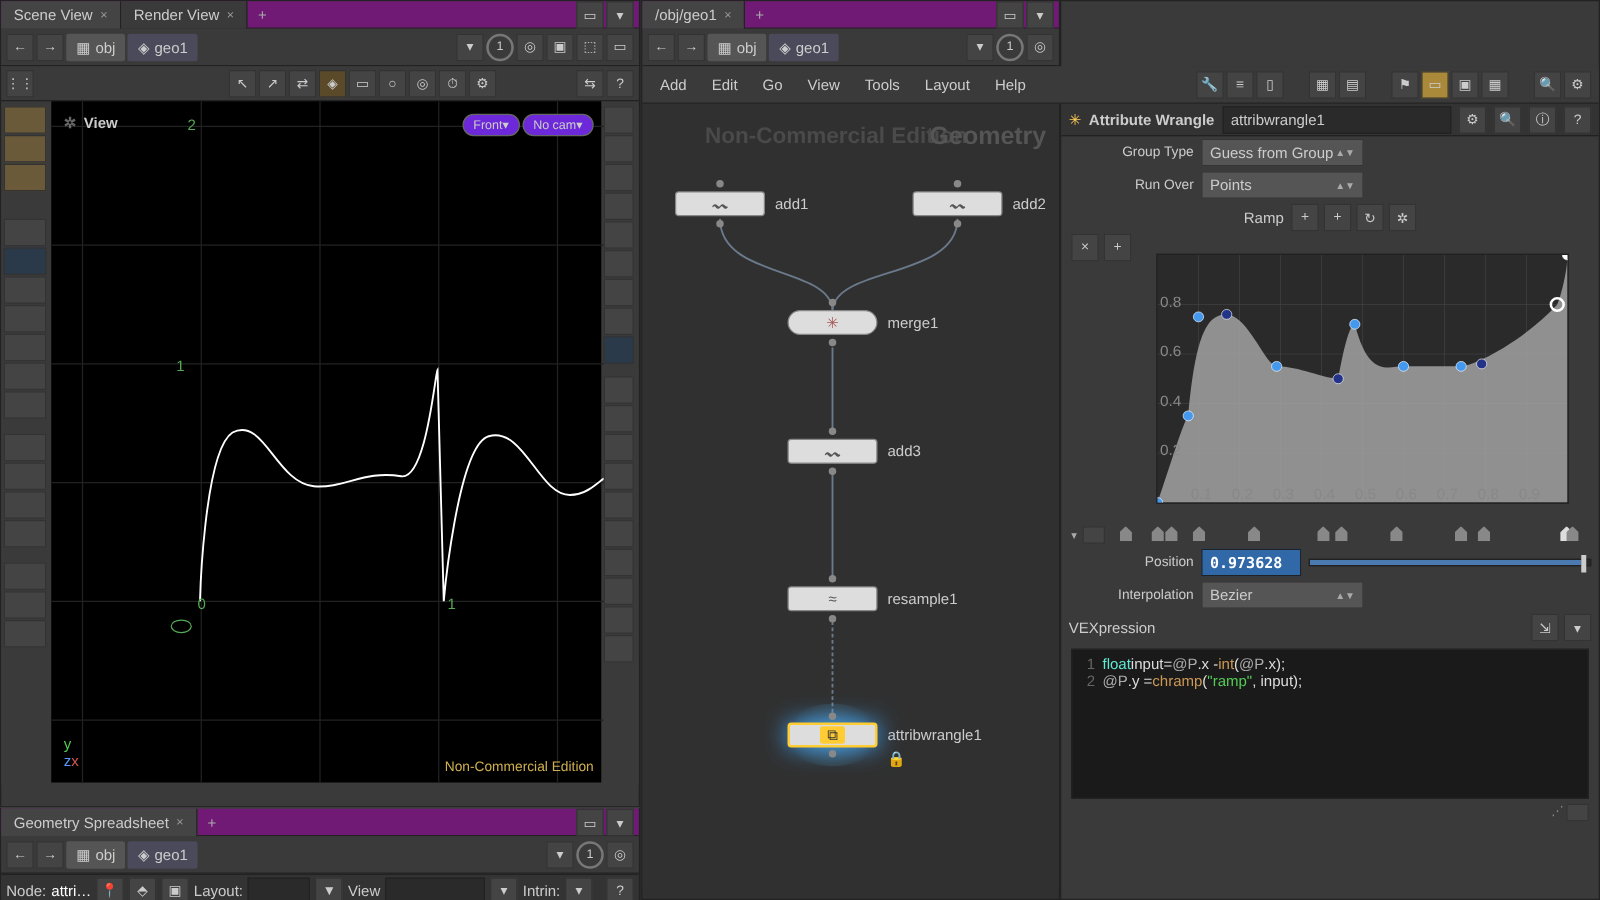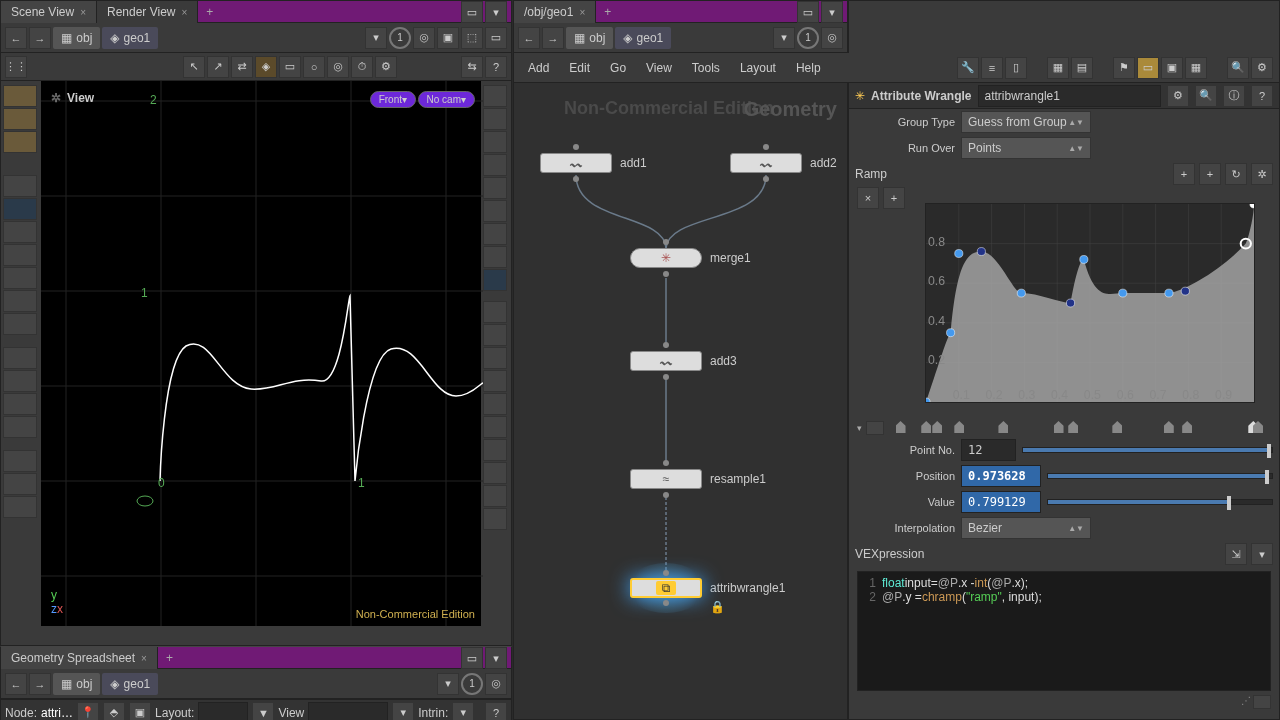--- a/index.html
+++ b/index.html
@@ -346,21 +346,21 @@
       </div>
   </div>
   <div class="param-row">
     <span class="param-label">Run Over</span>
     <div class="select-box" style="width:130px">
         <span>Points</span>
         <span class="arr">▲▼</span>
       </div>
   </div>
 
-  <div class="param-row" style="justify-content:space-between">
+  <div class="param-row" style="justify-content:center">
     <span>Ramp</span>
     <div style="display:flex;gap:4px">
       <span class="tb-btn">+</span>
       <span class="tb-btn">+</span>
       <span class="tb-btn">↻</span>
       <span class="tb-btn">✲</span>
     </div>
   </div>
 
   <div style="display:flex;gap:4px;padding:0 8px">
@@ -429,41 +429,25 @@
       <span class="ramp-handle" style="left:47%"></span>
       <span class="ramp-handle" style="left:59%"></span>
       <span class="ramp-handle" style="left:73%"></span>
       <span class="ramp-handle" style="left:78%"></span>
       <span class="ramp-handle sel" style="left:96%"></span>
       <span class="ramp-handle" style="left:calc(100% - 10px)"></span>
     </div>
   </div>
 
   <div class="param-row">
-    <span class="param-label">Point No.</span>
-    <input class="param-input" style="width: 55px; flex: 0 0 auto;" value="12">
-    <div class="param-slider">
-        <div class="param-slider-fill" style="width:98%"></div>
-        <div class="param-slider-thumb" style="left:98%"></div>
-      </div>
-  </div>
-  <div class="param-row">
     <span class="param-label">Position</span>
     <input class="param-input sel" style="width: 80px; flex: 0 0 auto; font-weight: bold;" value="0.973628">
     <div class="param-slider">
         <div class="param-slider-fill" style="width:97%"></div>
         <div class="param-slider-thumb" style="left:97%"></div>
-      </div>
-  </div>
-  <div class="param-row">
-    <span class="param-label">Value</span>
-    <input class="param-input sel" style="width: 80px; flex: 0 0 auto;" value="0.799129">
-    <div class="param-slider">
-        <div class="param-slider-fill" style="width:80%"></div>
-        <div class="param-slider-thumb" style="left:80%"></div>
       </div>
   </div>
   <div class="param-row">
     <span class="param-label">Interpolation</span>
     <div class="select-box" style="width:130px">
         <span>Bezier</span>
         <span class="arr">▲▼</span>
       </div>
   </div>
 

